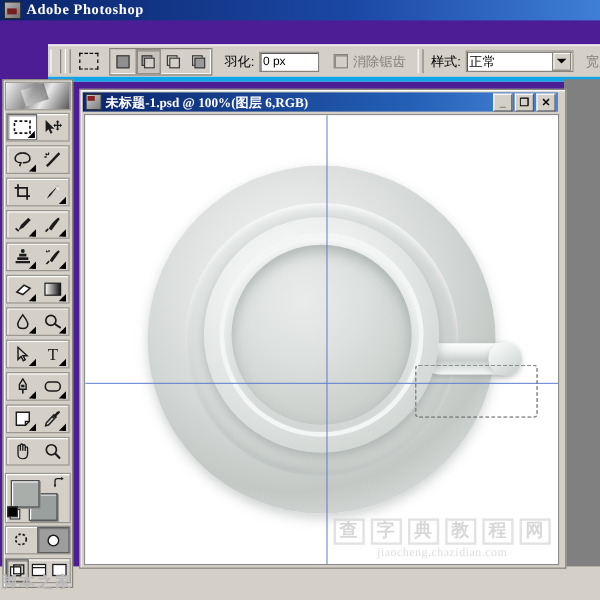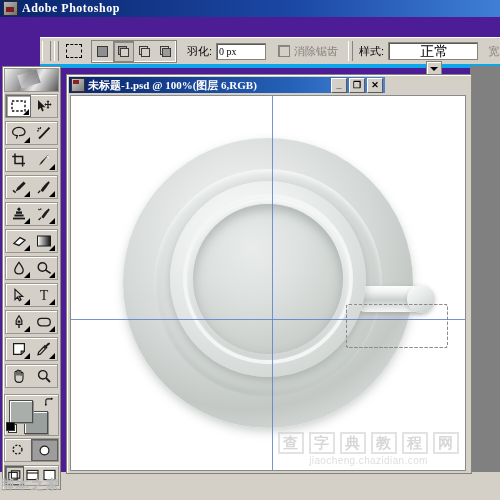--- a/index.html
+++ b/index.html
@@ -68,28 +68,28 @@
   .sq{width:9px;height:9px;border:1.5px solid #3a3a3a;background:#8f8f8f;}
   .sq2{position:relative;width:11px;height:11px;}
   .sq2 i{position:absolute;width:7px;height:7px;border:1.5px solid #3a3a3a;background:#9a9a9a;display:block;}
   .sq2 i.a{left:0;top:0;}
   .sq2 i.b{right:0;bottom:0;background:#d4d0c8;}
   .optlabel{margin:0 4px 0 10px;color:#000;white-space:nowrap;}
   .optlabel.dim{color:#85817a;}
   .field{
     width:44px;height:15px;background:#fff;border:1px solid #87837b;
     box-shadow:inset 1px 1px 0 #5a5a5a;
-    font-size:10px;padding:0 2px;line-height:15px;color:#000;font-family:Liberation Serif, serif;
+    font-size:10px;padding:0 2px;line-height:15px;color:#000;
   }
   .chk{width:10px;height:10px;background:#d4d0c8;border:1px solid #87837b;
     box-shadow:inset 1px 1px 0 #8a8a8a;margin-right:4px;flex:none;}
   .select{
     display:flex;align-items:center;width:86px;height:16px;background:#fff;
     border:1px solid #87837b;box-shadow:inset 1px 1px 0 #5a5a5a;
-    font-size:14px;padding-left:2px;color:#000;flex-direction:column;
+    font-size:11px;padding-left:2px;color:#000;
   }
   .select .val{flex:1;}
   .select .arw{
     width:14px;height:14px;background:#d4d0c8;border:1px solid #87837b;
     box-shadow:inset 1px 1px 0 #fff;display:flex;align-items:center;justify-content:center;
     margin-right:1px;flex:none;
   }
   .arwtri{width:0;height:0;border-left:4px solid transparent;border-right:4px solid transparent;border-top:4px solid #000;}
 
   
@@ -140,21 +140,21 @@
   .wm1 .u{font-size:10px;letter-spacing:0;font-weight:normal;color:#b5b5b5;
     font-family:"Liberation Serif","DejaVu Serif",serif;}
 
   
   .docwin{
     position:absolute;left:66px;top:74px;width:404px;height:398px;
     background:#d4d0c8;border:1px solid #87837b;
     box-shadow:inset 1px 1px 0 #fff;
   }
   .doctitle{
-    position:absolute;left:2px;top:2px;width:316px;height:16px;
+    position:absolute;left:2px;top:2px;width:396px;height:16px;
     background:linear-gradient(to right,#0a246a,#2561b8 70%,#4a86d6);
     display:flex;align-items:center;
   }
   .doctitle .dicon{width:12px;height:12px;margin:0 3px 0 2px;flex:none;
     background:linear-gradient(135deg,#cfcfcf,#7a7a7a);border:1px solid #333;position:relative;}
   .doctitle .dicon:after{content:"";position:absolute;left:1px;top:1px;width:6px;height:4px;background:#8a2020;}
   .doctitle .dtext{
     color:#fff;font-weight:bold;font-size:11px;flex:1;white-space:nowrap;
     font-family:"Liberation Serif","DejaVu Serif",serif;
   }
@@ -225,21 +225,21 @@
   .marquee:after{
     content:"";position:absolute;left:-1px;top:-1px;right:-1px;bottom:-1px;
     border:1px dashed #fff;border-radius:3px;opacity:.55;
   }
 
   .wm2{position:absolute;right:6px;bottom:4px;text-align:center;opacity:.5;}
   .wm2 .row{display:flex;gap:5px;justify-content:flex-end;}
   .wm2 .cell{border:2px solid #c6c6c6;padding:0 3px;color:#b0b0b0;
     font-size:15px;font-weight:bold;letter-spacing:1px;line-height:18px;}
   .wm2 .url{color:#bdbdbd;font-size:10px;letter-spacing:.4px;margin-top:1px;
-    font-family:Liberation Sans, sans-serif;}
+    font-family:Liberation Serif, serif;}
 
   .rightgutter{position:absolute;left:470px;top:66px;width:30px;height:434px;background:#808080;}
   .botgutter{position:absolute;left:0;top:472px;width:500px;height:28px;background:#d4d0c8;}
 </style>
 </head>
 <body>
 
 <div id="app">
 
   <div class="titlebar">

